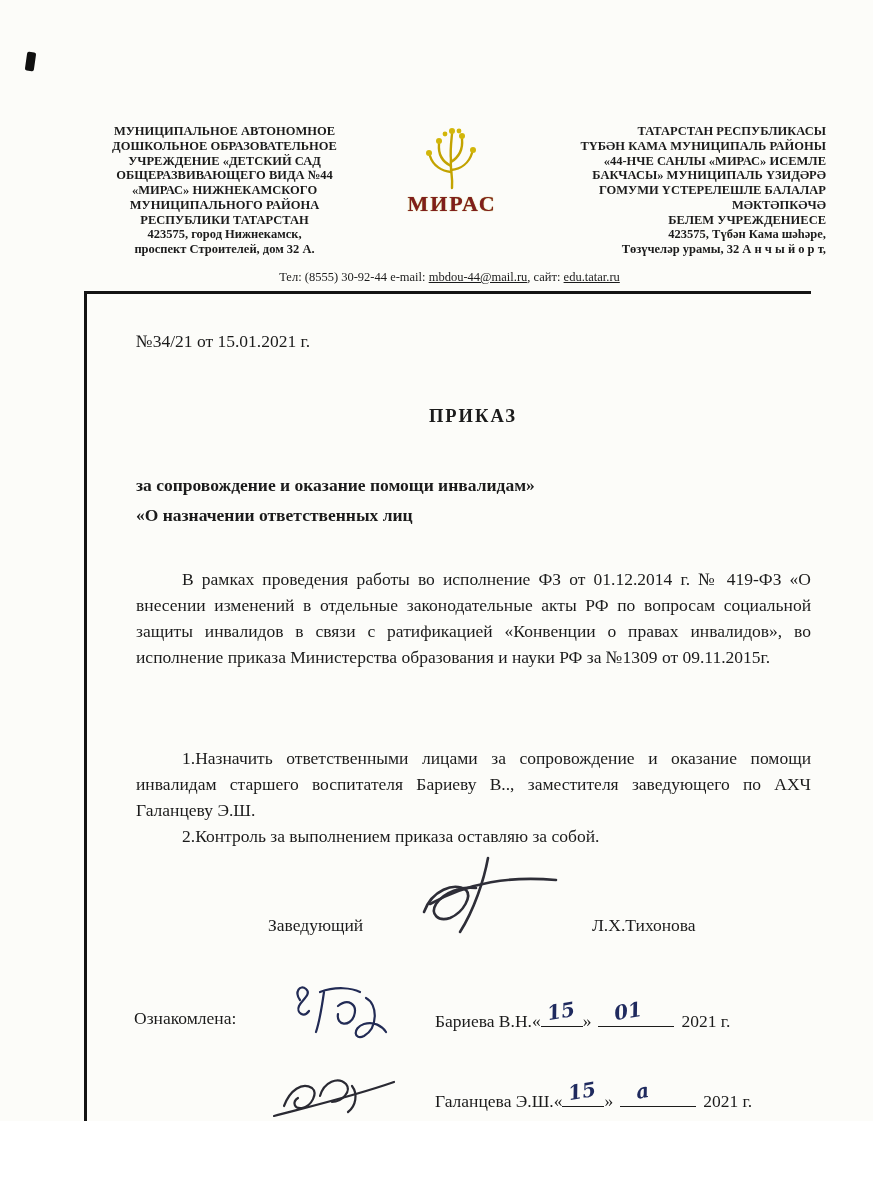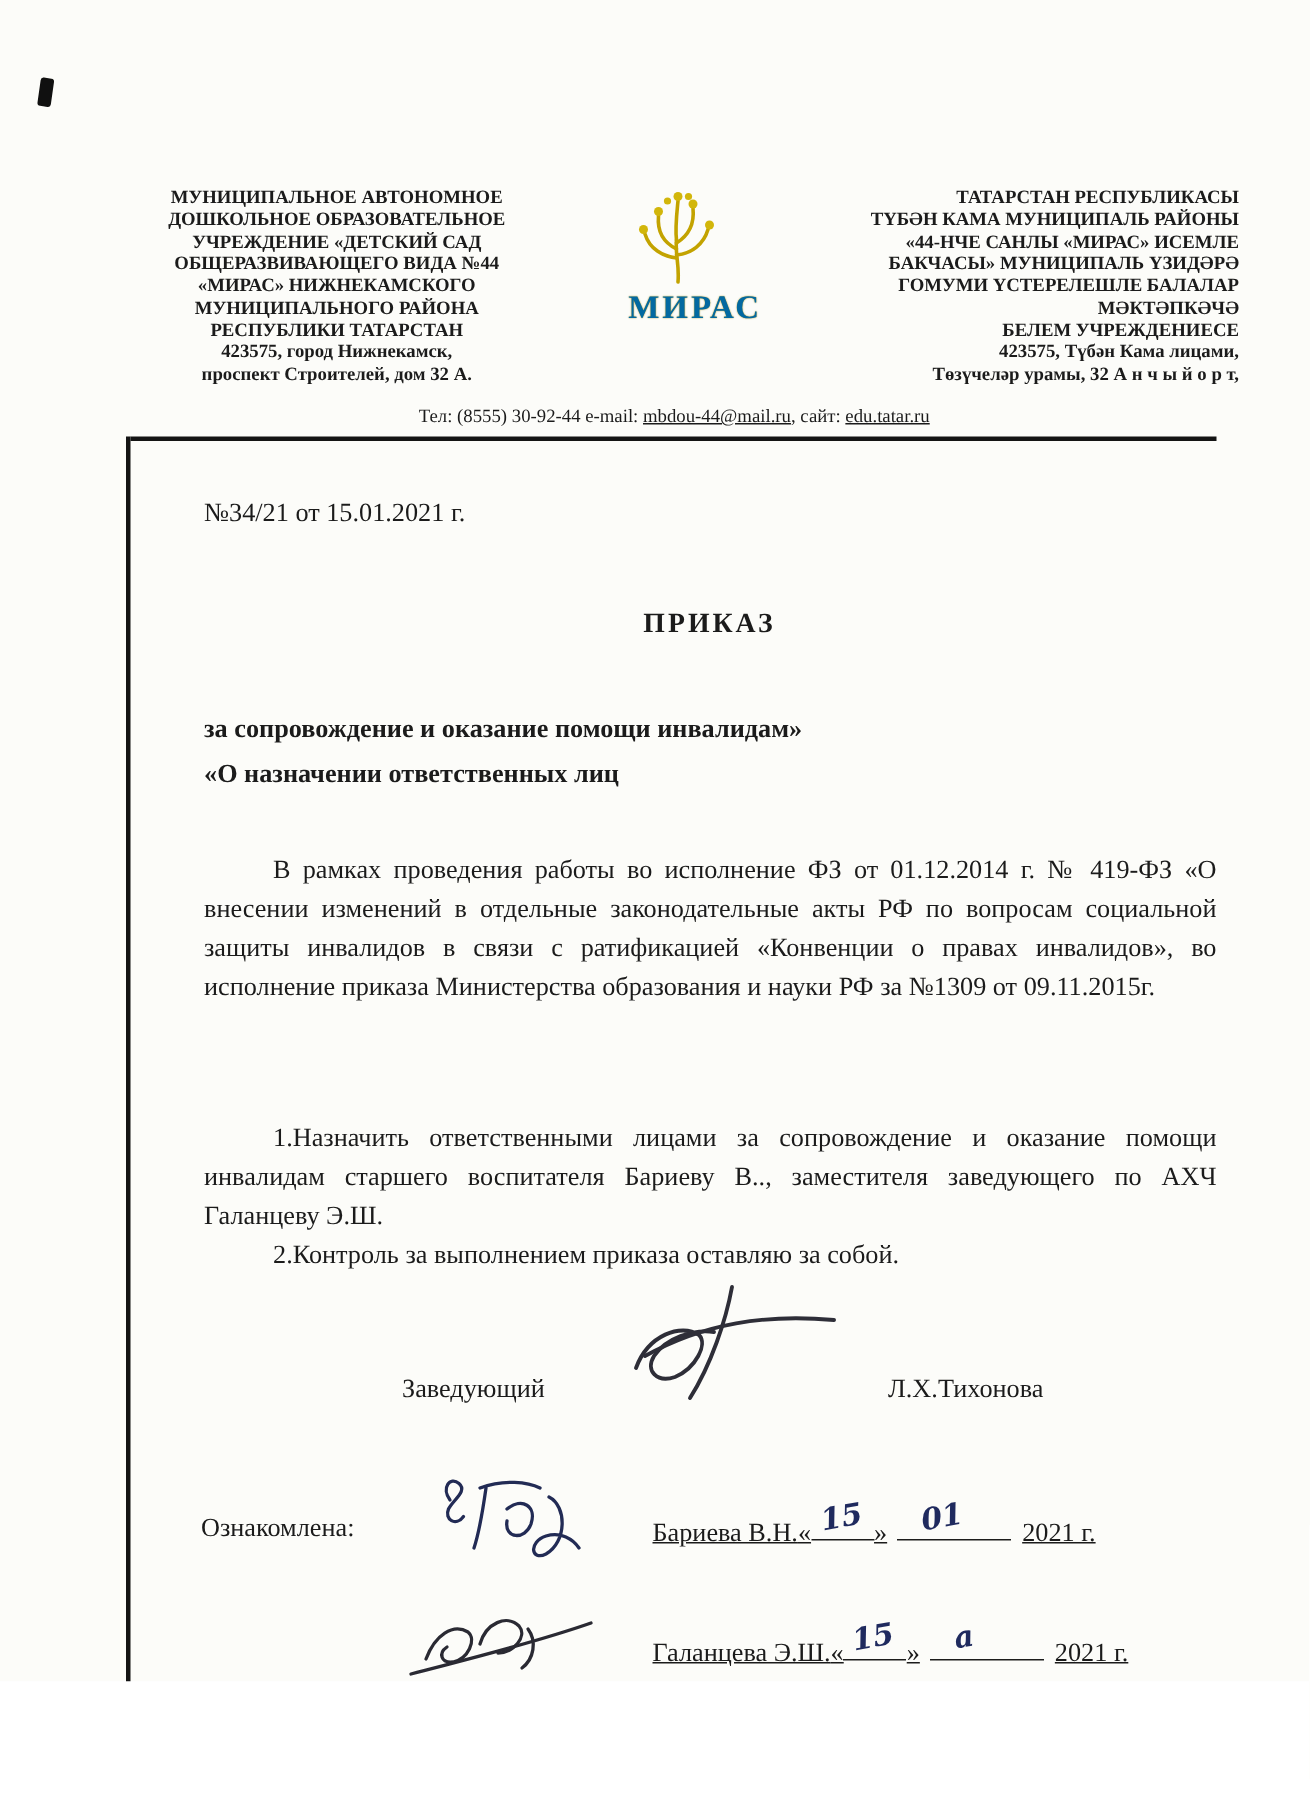--- a/index.html
+++ b/index.html
@@ -31,22 +31,22 @@
   .lh-left {
     position:absolute; left:92px; top:124px; width:265px;
     text-align:center; font-weight:bold; font-size:12.5px; line-height:1.18;
   }
   .lh-right {
     position:absolute; left:528px; top:124px; width:298px;
     text-align:right; font-weight:bold; font-size:12.5px; line-height:1.18;
   }
   .lh-logo { position:absolute; left:396px; top:126px; width:112px; text-align:center; }
   .logo-text {
-    font-weight:bold; font-size:22px; color:#0369a1; letter-spacing:2px;
-    margin-top:-3px; text-shadow:0 0 1px #9a8200;text-align:right;
+    font-weight:bold; font-size:22px; color:#7f1d1d; letter-spacing:2px;
+    margin-top:-3px; text-shadow:0 0 1px #9a8200;
   }
   .contact {
     position:absolute; left:88px; top:270px; width:723px;
     text-align:center; font-size:12.5px;
   }
   .contact .u { text-decoration:underline; }
 
   
   .doc-number { position:absolute; left:136px; top:331px; font-size:17.5px; }
   .doc-title {
@@ -73,21 +73,21 @@
 
   
   .role { position:absolute; left:268px; top:915px; font-size:17.5px; }
   .head-name { position:absolute; left:592px; top:915px; font-size:17.5px; }
   .sig { position:absolute; }
   .sig1 { left:410px; top:852px; }
   .sig2 { left:286px; top:980px; }
   .sig3 { left:268px; top:1066px; }
 
   .ack-label { position:absolute; left:134px; top:1008px; font-size:17.5px; }
-  .ack-row { position:absolute; left:435px; font-size:17.5px; white-space:nowrap;text-decoration:underline; }
+  .ack-row { position:absolute; left:435px; font-size:17.5px; white-space:nowrap; }
   .ack1 { top:1008px; }
   .ack2 { top:1088px; }
 
   .blank {
     display:inline-block; border-bottom:1.6px solid #1c1c1c;
     position:relative; height:19px; vertical-align:baseline;
   }
   .blank.day { width:42px; }
   .blank.month { width:76px; margin-left:7px; margin-right:7px; }
   .hw {
@@ -145,21 +145,21 @@
   </div>
 
   <div class="lh-right">
     <div>ТАТАРСТАН РЕСПУБЛИКАСЫ</div>
     <div>ТҮБӘН КАМА МУНИЦИПАЛЬ РАЙОНЫ</div>
     <div>«44-НЧЕ САНЛЫ «МИРАС» ИСЕМЛЕ</div>
     <div>БАКЧАСЫ» МУНИЦИПАЛЬ ҮЗИДӘРӘ</div>
     <div>ГОМУМИ ҮСТЕРЕЛЕШЛЕ БАЛАЛАР</div>
     <div>МӘКТӘПКӘЧӘ</div>
     <div>БЕЛЕМ  УЧРЕЖДЕНИЕСЕ</div>
-    <div>423575, Түбән Кама лицами,</div>
+    <div>423575, Түбән Кама шәһәре,</div>
     <div>Төзүчеләр урамы, 32 А н ч ы й о р т,</div>
   </div>
 
   <div class="contact"><span>Тел: (8555) 30-92-44 e-mail: </span><span class="u">mbdou-44@mail.ru</span><span>, сайт: </span><span class="u">edu.tatar.ru</span></div>
 
   <div class="doc-number">№34/21 от 15.01.2021 г.</div>
   <div class="doc-title">ПРИКАЗ</div>
 
   <div class="subject">
     <div>за сопровождение и оказание помощи инвалидам»</div>

